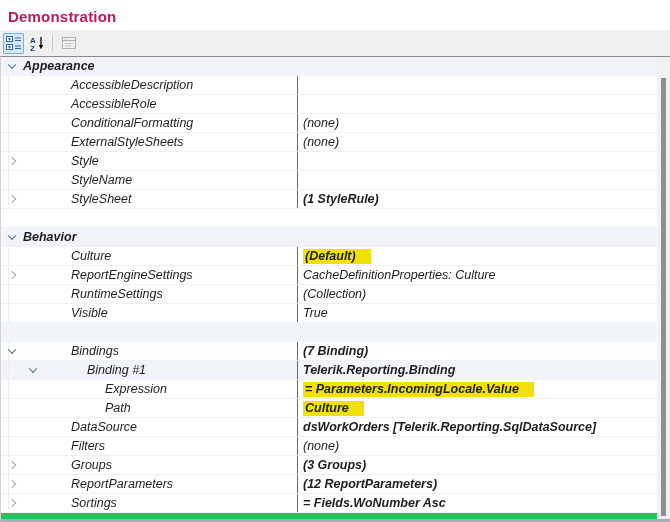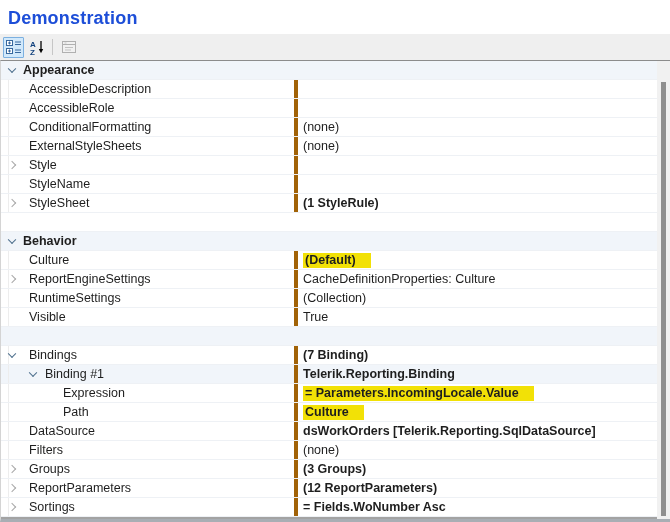--- a/index.html
+++ b/index.html
@@ -4,54 +4,55 @@
 <style>
   * { box-sizing: border-box; margin: 0; padding: 0; }
   body {
     width: 670px; height: 522px; background: #ffffff;
     font-family: "Liberation Sans", sans-serif; color: #1e1e1e;
     overflow: hidden;
   }
   .page { width: 670px; height: 522px; display: flex; flex-direction: column; }
 
   .title-bar { padding: 8px 8px 5px 8px; }
-  .page-title { font-size: 18px; font-weight: bold; color: #1d4ed8; letter-spacing: 0.2px; }
+  .page-title { font-size: 15px; font-weight: bold; color: #be185d; letter-spacing: 0.2px; }
 
   .toolbar {
     height: 26px; background: #efefef; display: flex; align-items: center;
     padding: 0 3px; gap: 2px; flex: none;
   }
   .tbtn {
     width: 21px; height: 21px; display: flex; align-items: center; justify-content: center;
     border: 1px solid transparent; border-radius: 1px;
   }
   .tbtn.selected { background: #d2e9fb; border-color: #7cb0e0; }
   .tbtn.disabled { opacity: 0.9; }
   .tb-sep { width: 1px; height: 16px; background: #c6c6c6; margin: 0 3px; }
 
   .grid {
-    flex: 1; position: relative; background: #a3a3a3;
+    flex: 1; position: relative; background: #22c55e;
     border-top: 1px solid #8c8c8c;
     border-left: 1px solid #d4d4d4;
     border-bottom: 3px solid #a9aeb4;
     overflow: hidden;
+    font-style: italic;
   }
   .rows { position: absolute; left: 0; top: 0; right: 13px; }
 
   .row {
     display: flex; height: 19px; align-items: stretch;
     border-bottom: 1px solid #eef1f5; background: #fff; position: relative;
     cursor: default;
   }
   .row.category, .row.tint { background: #f1f5fa; }
   .name-cell {
     width: 297px; flex: none; position: relative; display: flex; align-items: center;
     overflow: hidden; white-space: nowrap;
   }
-  .row:not(.category) .name-cell { border-right: 4px solid #a16207; }
+  .row:not(.category) .name-cell { border-right: 1px solid #a16207; padding-left: 42px; }
   .row:not(.category) .name-cell::before {
     content: ""; position: absolute; left: 7px; top: 0; bottom: -1px;
     border-left: 1px solid #ededed;
   }
   .value-cell {
     flex: 1; display: flex; align-items: center; padding-left: 5px;
     overflow: hidden; white-space: nowrap;
   }
   .label { font-size: 12.5px; }
   .row.category .label { font-weight: bold; }

